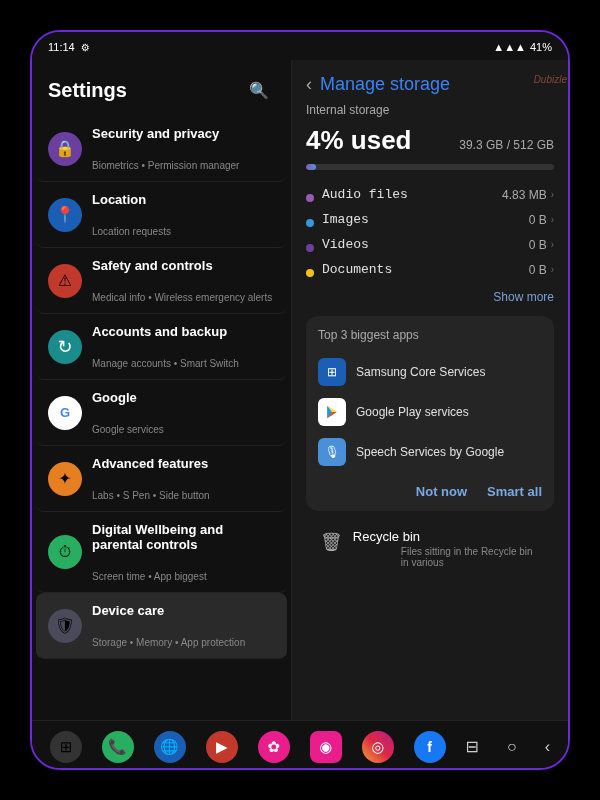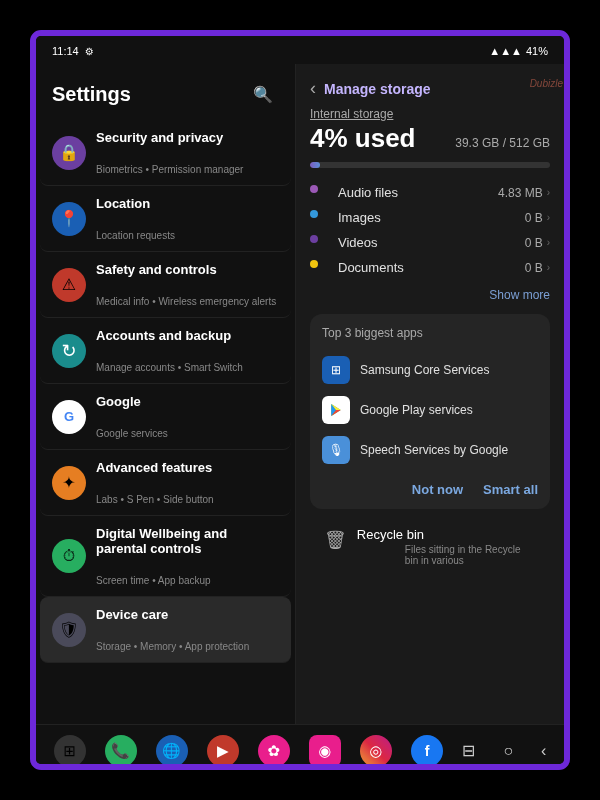--- a/index.html
+++ b/index.html
@@ -9,25 +9,25 @@
       background: #000;
       font-family: 'Segoe UI', Arial, sans-serif;
       overflow: hidden;
       position: relative;
     }
 
     .phone-frame {
       width: 540px;
       height: 740px;
       background: #111;
-      border-radius: 11px;
+      border-radius: 30px;
       margin: 30px auto;
       overflow: hidden;
       position: relative;
-      border: 6px solid #6d28d9;
+      border: 2px solid #6d28d9;
     }
 
     
     .status-bar {
       background: #111;
       display: flex;
       justify-content: space-between;
       align-items: center;
       padding: 6px 16px 4px;
       font-size: 11px;
@@ -124,27 +124,27 @@
       align-items: center;
       padding: 14px 14px 8px;
       gap: 8px;
     }
 
     .back-btn {
       color: #aaa; font-size: 18px; cursor: pointer;
     }
 
     .storage-title {
-      font-size: 14px; font-weight: 700; color: #c4b5fd;
+      font-size: 18px; font-weight: 400; color: #3b82f6;
     }
 
     .storage-body { padding: 0 14px; flex: 1; overflow: hidden; }
 
     .internal-label {
-      font-size: 12px; color: #aaa; margin-bottom: 2px; text-decoration: underline;
+      font-size: 12px; color: #aaa; margin-bottom: 8px;
     }
 
     .usage-row {
       display: flex; align-items: baseline; justify-content: space-between;
       margin-bottom: 8px;
     }
 
     .usage-percent {
       font-size: 26px; font-weight: 700; color: #fff;
     }
@@ -161,21 +161,21 @@
       background: linear-gradient(90deg, #7c5cbf, #5a8fd8);
     }
 
     .storage-items { margin-bottom: 8px; }
 
     .storage-row {
       display: flex; align-items: center; justify-content: space-between;
       padding: 5px 0;
     }
 
-    .storage-row-left { display: flex; align-items: flex-start; gap: 20px; }
+    .storage-row-left { display: flex; align-items: flex-end; gap: 8px; font-family: Liberation Mono, monospace; }
     .dot { width: 8px; height: 8px; border-radius: 50%; flex-shrink: 0; }
     .dot-purple { background: #9b59b6; }
     .dot-blue { background: #3498db; }
     .dot-violet { background: #6c3fa0; }
     .dot-yellow { background: #f1c40f; }
 
     .storage-row-name { font-size: 13px; color: #e0e0e0; }
     .storage-row-size { display: flex; align-items: center; gap: 4px; font-size: 12px; color: #aaa; }
     .chevron-r { font-size: 10px; color: #666; }
 
@@ -346,21 +346,21 @@
           <div class="item-text">
             <div class="item-title">Advanced features</div>
             <div class="item-sub">Labs • S Pen • Side button</div>
           </div>
         </div>
 
         <div class="settings-item">
           <div class="item-icon icon-green">⏱</div>
           <div class="item-text">
             <div class="item-title">Digital Wellbeing and parental controls</div>
-            <div class="item-sub">Screen time • App backup</div>
+            <div class="item-sub">Screen time • App biggest</div>
           </div>
         </div>
 
         <div class="settings-item active">
           <div class="item-icon icon-gray">🛡</div>
           <div class="item-text">
             <div class="item-title">Device care</div>
             <div class="item-sub">Storage • Memory • App protection</div>
           </div>
         </div>

